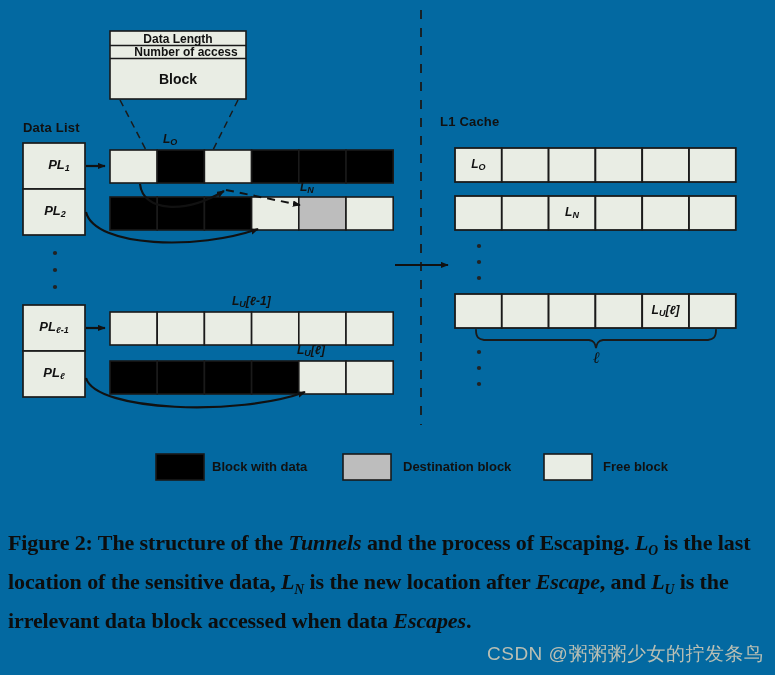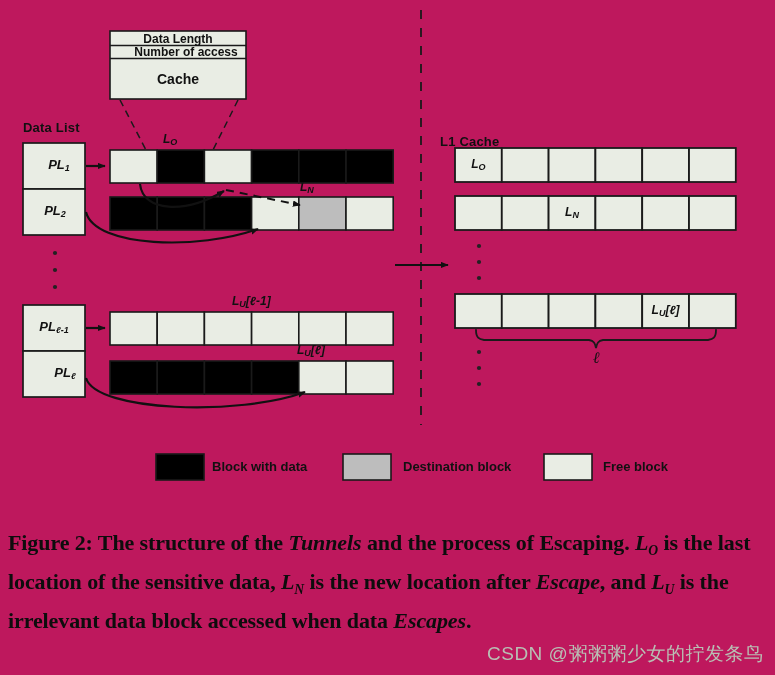--- a/index.html
+++ b/index.html
@@ -4,21 +4,21 @@
 <style>
   html, body {
     margin: 0;
     padding: 0;
     background: #e8ece3;
   }
   #page {
     position: relative;
     width: 775px;
     height: 675px;
-    background: #be185d;
+    background: #0369a1;
     overflow: hidden;
     font-family: "Liberation Sans", sans-serif;
   }
   .fig-area {
     position: absolute;
     left: 0; top: 0;
     width: 775px;
     height: 520px;
   }
   svg.diagram {
@@ -260,38 +260,38 @@
       <g>
         <rect x="343" y="454" width="48" height="26" fill="#bdbdbd" stroke="#1a1a1a" stroke-width="1.6"></rect>
       </g>
       <g>
         <rect x="544" y="454" width="48" height="26" fill="#e9ede4" stroke="#1a1a1a" stroke-width="1.6"></rect>
       </g>
     </svg>
 
     <div class="lbl lbl-box" style="left:110px; top:32px; width:136px; text-align:center; font-size:12px;">Data Length</div>
     <div class="lbl lbl-box" style="left:110px; top:45px; width:152px; text-align:center; font-size:12px;">Number of access</div>
-    <div class="lbl lbl-box" style="left:110px; top:71px; width:136px; text-align:center; font-size:14px;">Cache</div>
+    <div class="lbl lbl-box" style="left:110px; top:71px; width:136px; text-align:center; font-size:14px;">Block</div>
 
     <div class="lbl lbl-heading" style="left:23px; top:120px;">Data List</div>
 
     <div class="lbl lbl-italic" style="left:23px; top:157px; width:72px; text-align:center;"><span>PL</span><span class="sub">1</span></div>
     <div class="lbl lbl-italic" style="left:23px; top:203px; width:64px; text-align:center;"><span>PL</span><span class="sub">2</span></div>
     <div class="lbl lbl-italic" style="left:23px; top:319px; width:62px; text-align:center;"><span>PL</span><span class="sub">ℓ-1</span></div>
-    <div class="lbl lbl-italic" style="left:23px; top:365px; width:62px; text-align:center;margin-left:11px;"><span>PL</span><span class="sub">ℓ</span></div>
+    <div class="lbl lbl-italic" style="left:23px; top:365px; width:62px; text-align:center;"><span>PL</span><span class="sub">ℓ</span></div>
 
     <div class="lbl lbl-small-italic" style="left:163px; top:132px;"><span>L</span><span class="sub">O</span></div>
 
     <div class="lbl lbl-small-italic" style="left:300px; top:180px;"><span>L</span><span class="sub">N</span></div>
 
     <div class="lbl lbl-small-italic" style="left:232px; top:294px;"><span>L</span><span class="sub">U</span><span>[ℓ-1]</span></div>
 
     <div class="lbl lbl-small-italic" style="left:297px; top:343px;"><span>L</span><span class="sub">U</span><span>[ℓ]</span></div>
 
-    <div class="lbl lbl-heading" style="left:440px; top:134px;">L1 Cache</div>
+    <div class="lbl lbl-heading" style="left:440px; top:114px;">L1 Cache</div>
 
     <div class="lbl lbl-small-italic" style="left:455px; top:157px; width:46.8px; text-align:center;"><span>L</span><span class="sub">O</span></div>
 
     <div class="lbl lbl-small-italic" style="left:548.6px; top:205px; width:46.8px; text-align:center;"><span>L</span><span class="sub">N</span></div>
 
     <div class="lbl lbl-small-italic" style="left:642.2px; top:303px; width:46.8px; text-align:center;"><span>L</span><span class="sub">U</span><span>[ℓ]</span></div>
 
     <div class="lbl lbl-ell" style="left:578px; top:349px; width:36px; text-align:center;">ℓ</div>
 
     <div class="lbl lbl-legend" style="left:212px; top:459px;">Block with data</div>

